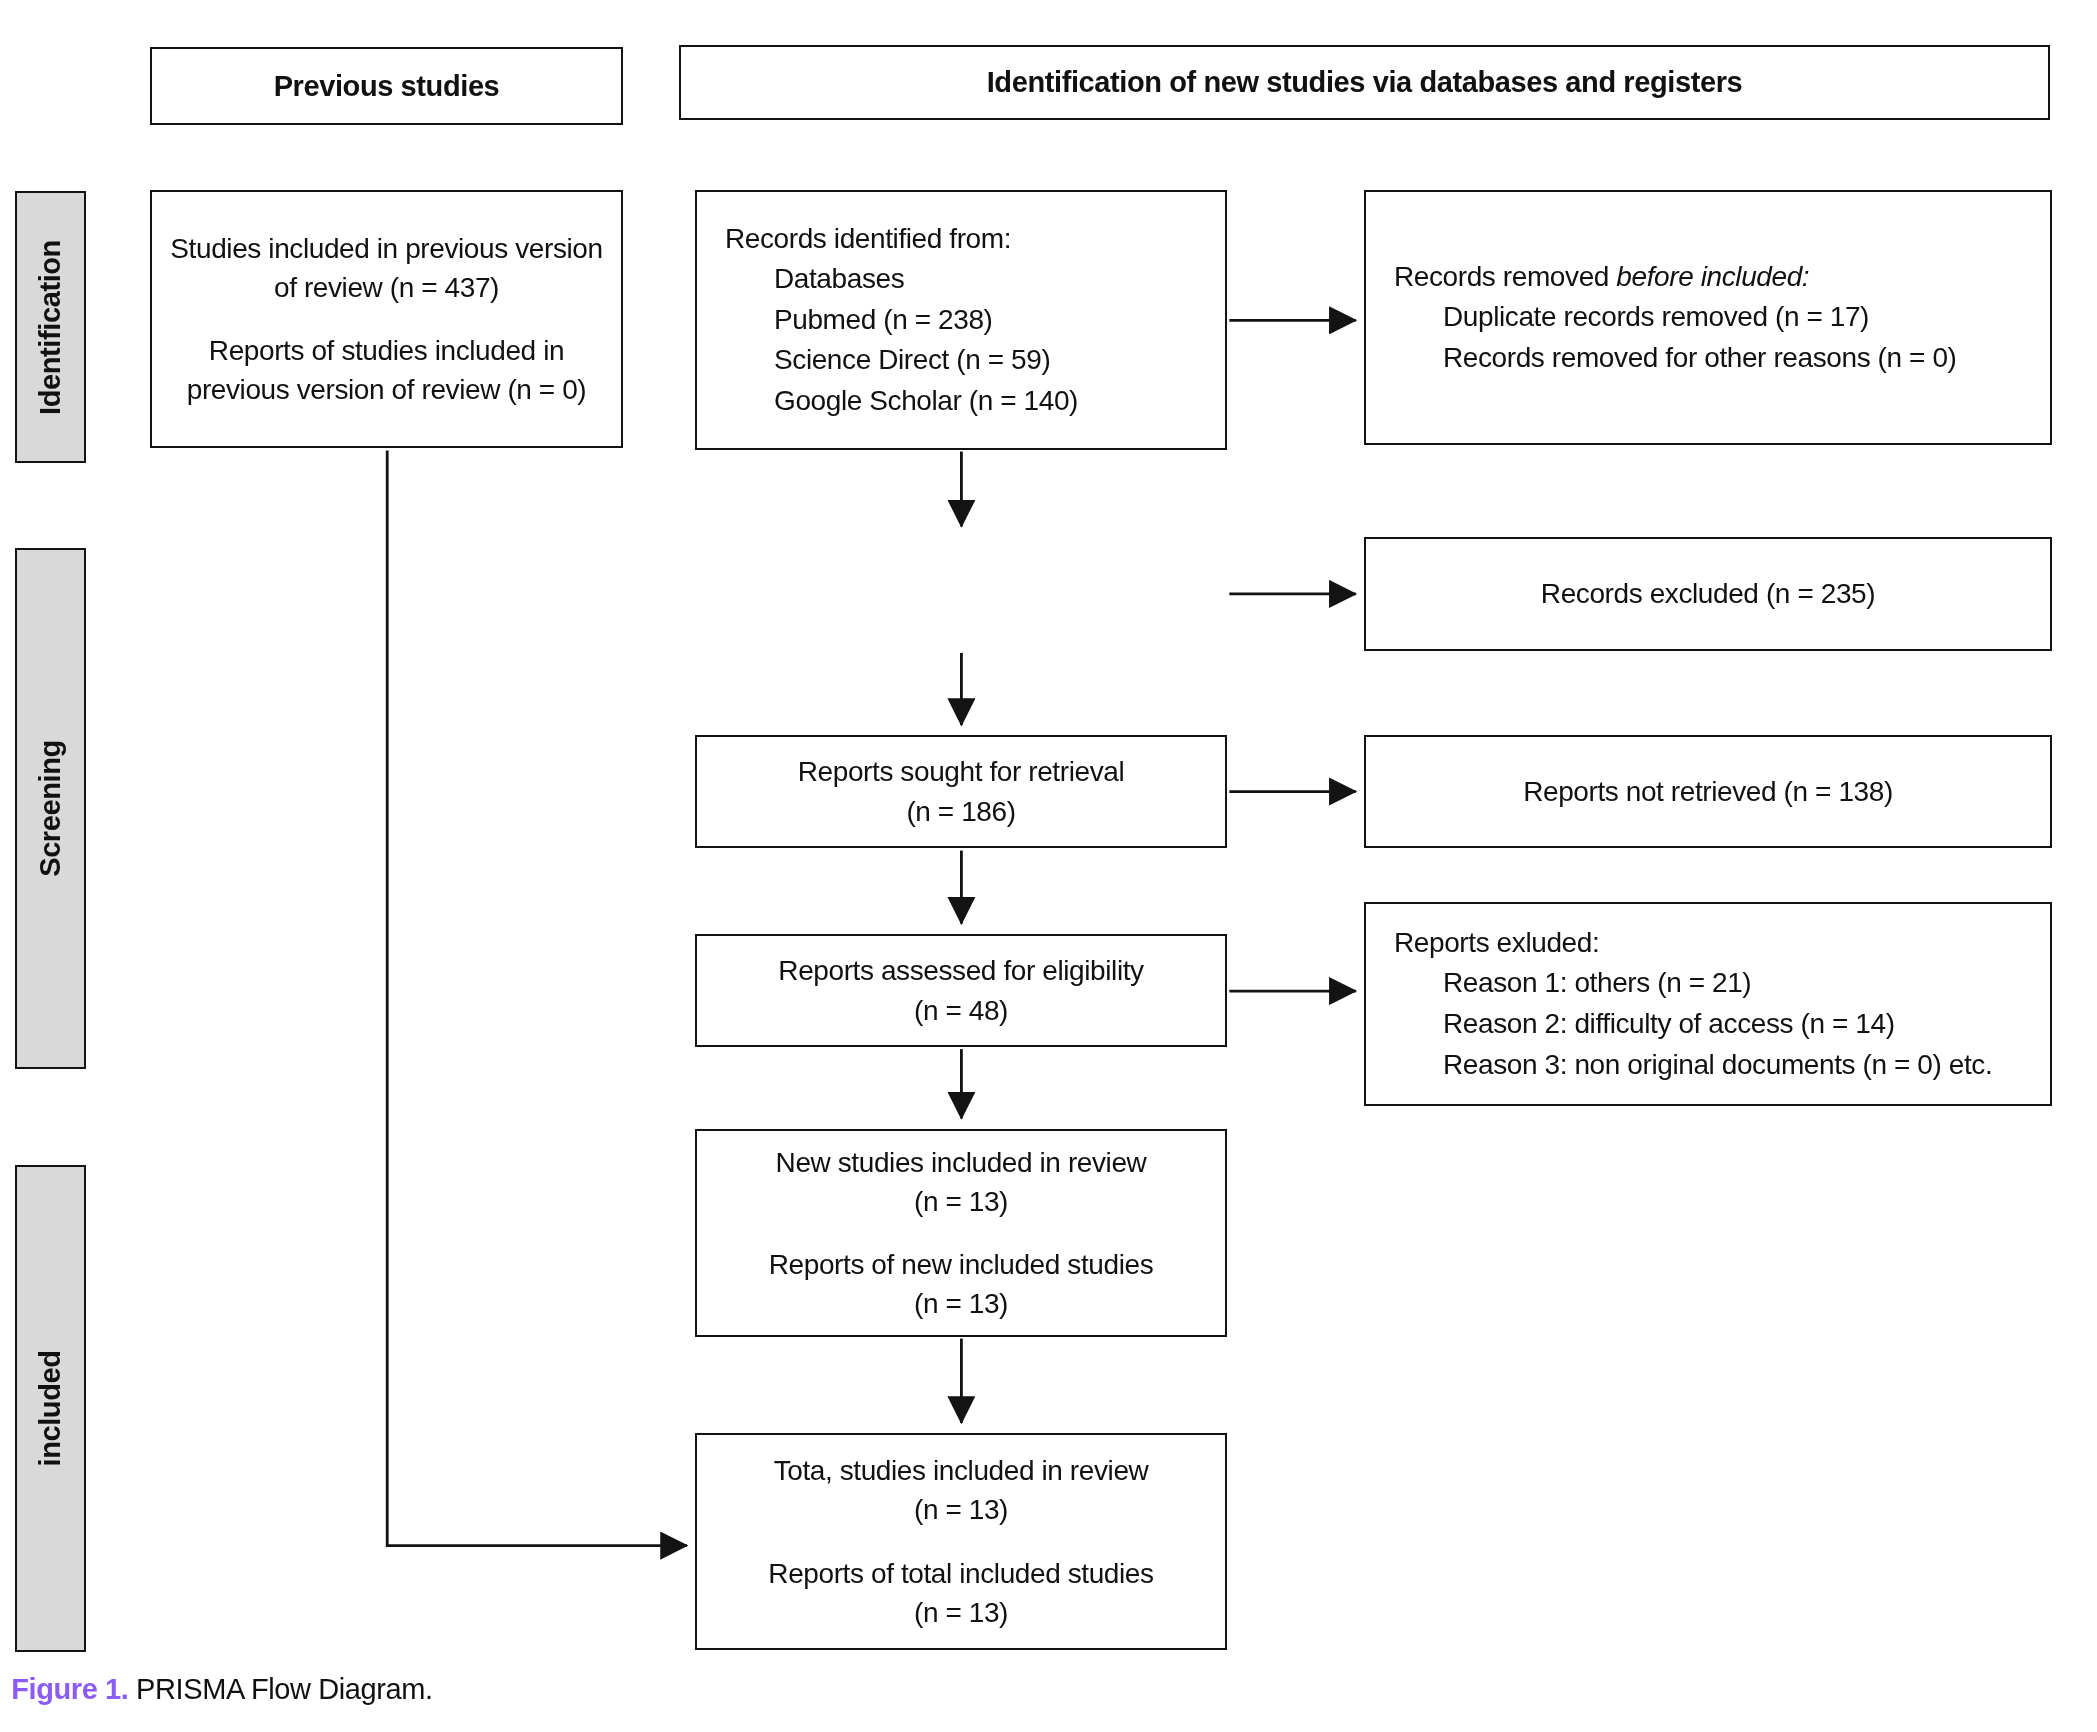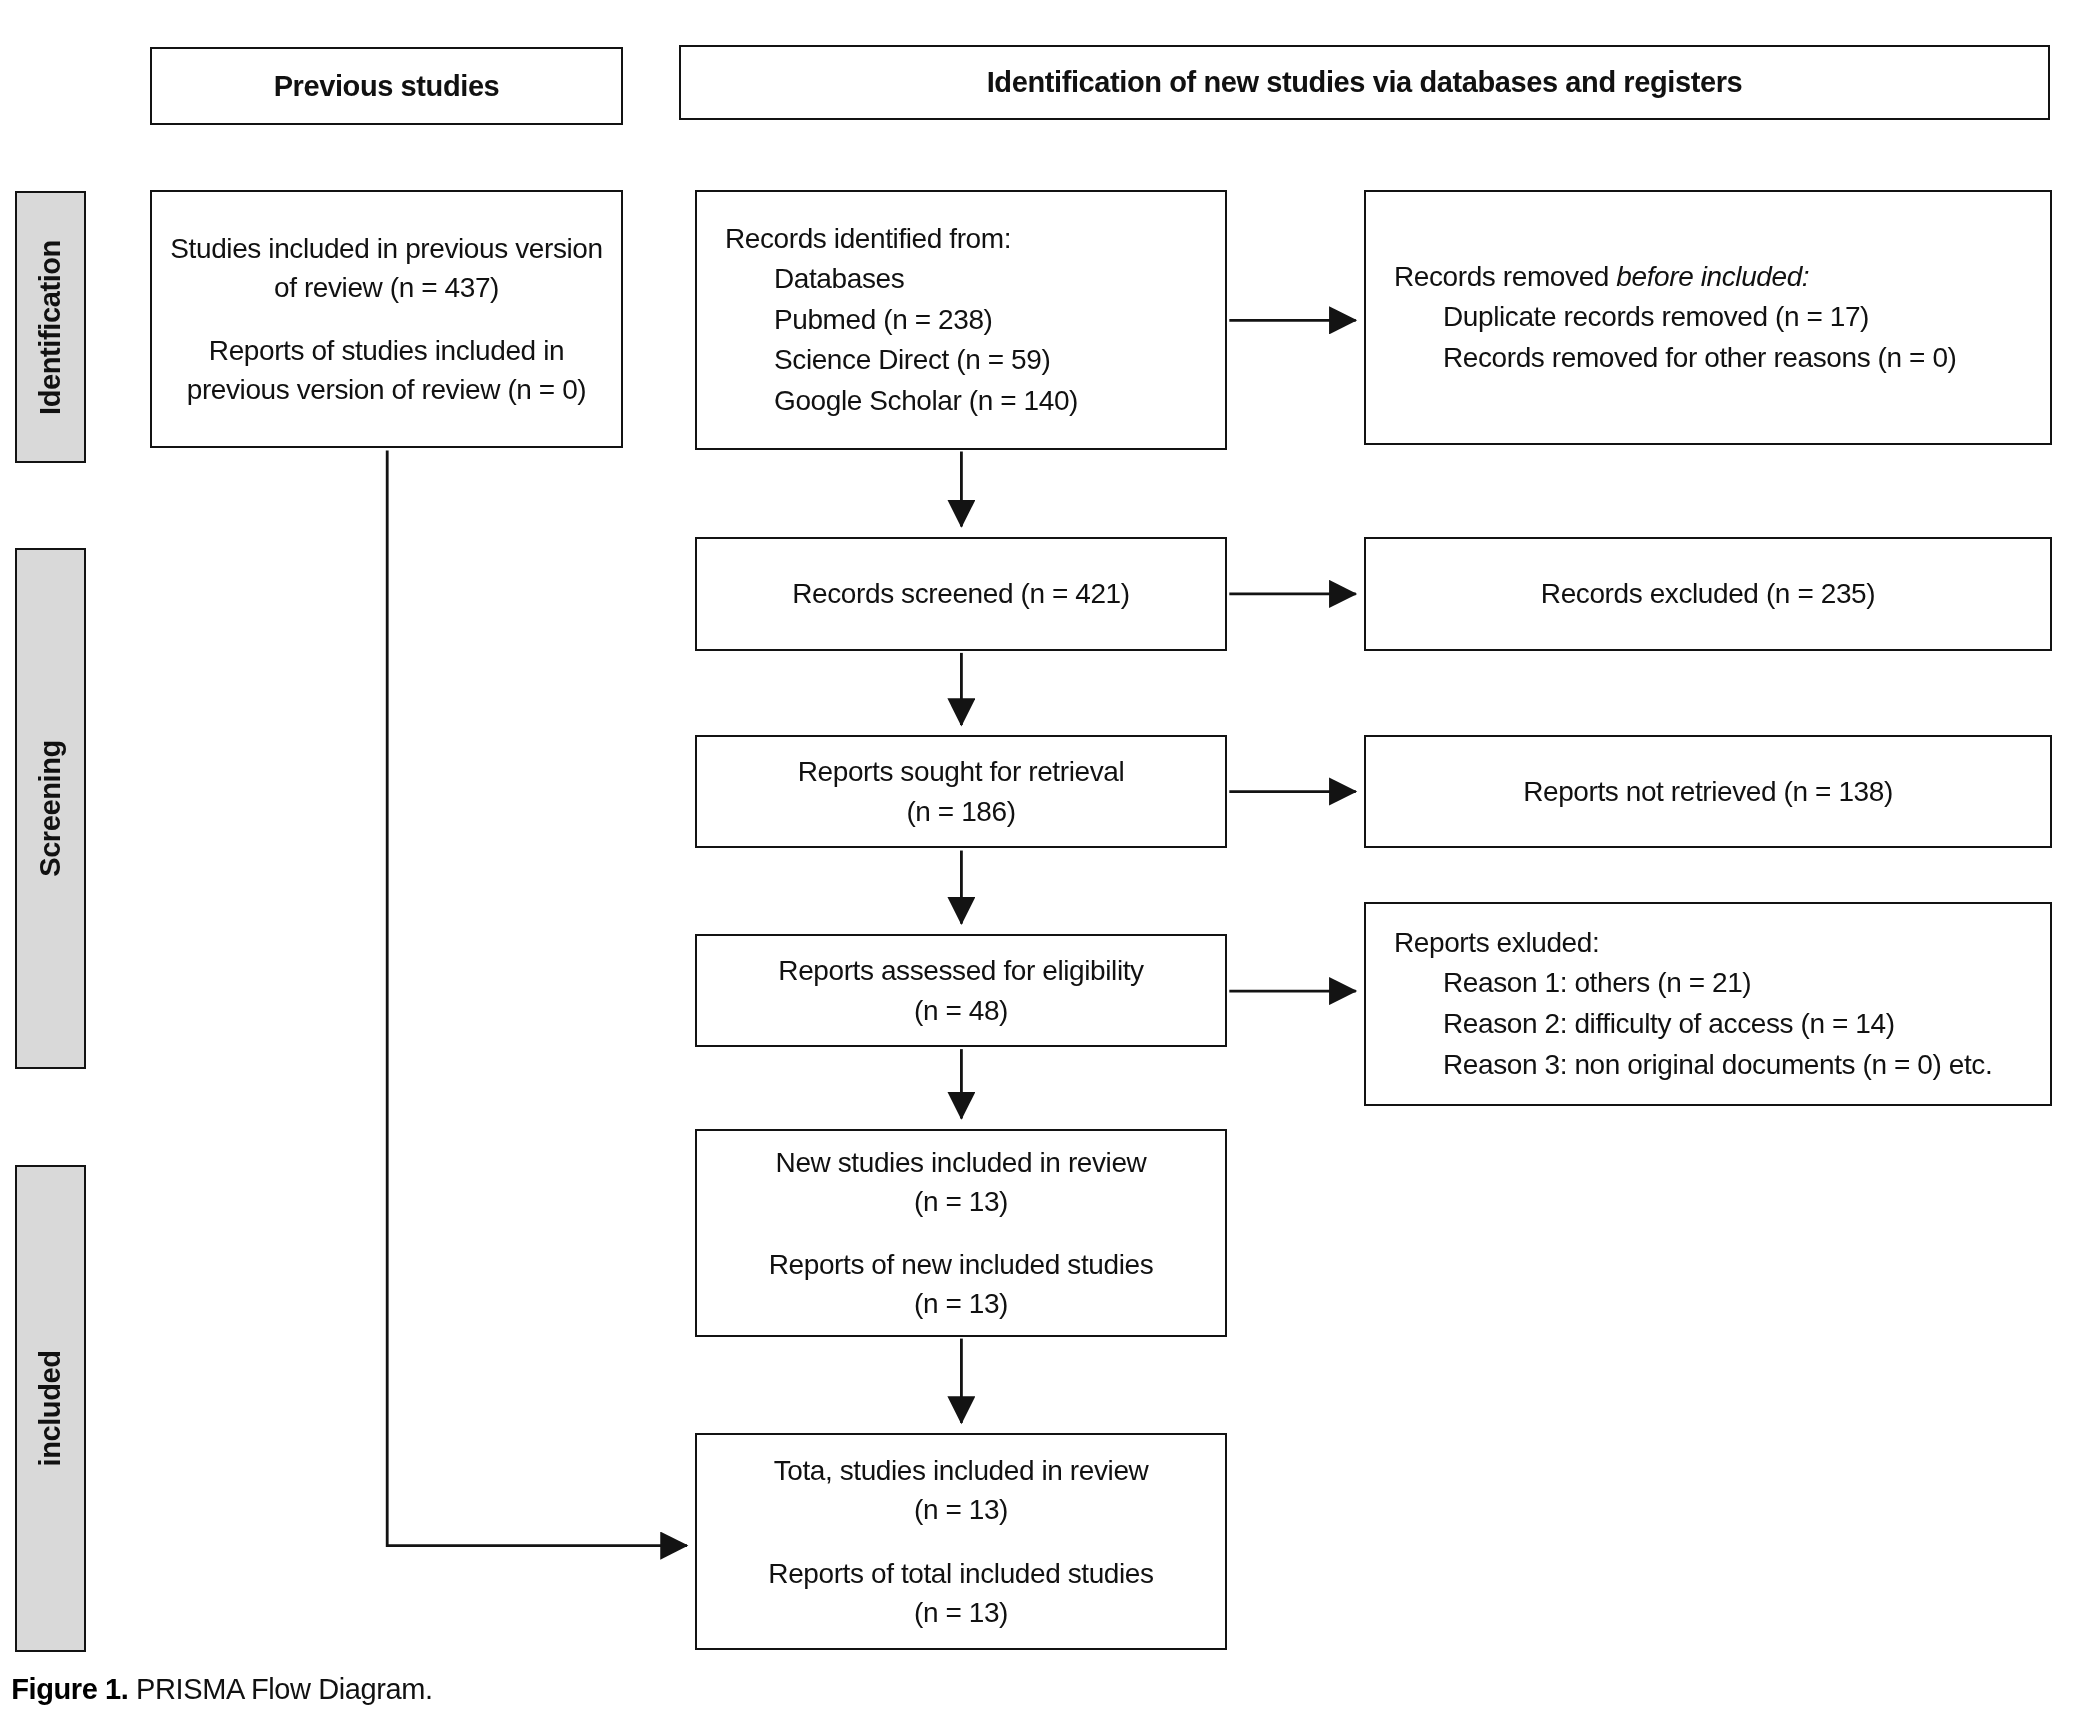--- a/index.html
+++ b/index.html
@@ -125,23 +125,20 @@
   </div>
 
   <div class="box list-box" style="left:695px; top:190px; width:532px; height:260px;">
     <div>Records identified from:</div>
     <div class="indent">Databases</div>
     <div class="indent">Pubmed (n = 238)</div>
     <div class="indent">Science Direct (n = 59)</div>
     <div class="indent">Google Scholar (n = 140)</div>
   </div>
 
-  <div class="box center-box" style="left:695px; top:537px; width:532px; height:114px;">
-    <div>Records screened (n = 421)</div>
-  </div>
 
   <div class="box center-box" style="left:695px; top:735px; width:532px; height:113px;">
     <div>Reports sought for retrieval</div>
     <div>(n = 186)</div>
   </div>
 
   <div class="box center-box" style="left:695px; top:934px; width:532px; height:113px;">
     <div>Reports assessed for eligibility</div>
     <div>(n = 48)</div>
   </div>
@@ -177,17 +174,17 @@
   </div>
 
   <div class="box list-box" style="left:1364px; top:902px; width:688px; height:204px;">
     <div>Reports exluded:</div>
     <div class="indent">Reason 1: others (n = 21)</div>
     <div class="indent">Reason 2: difficulty of access (n = 14)</div>
     <div class="indent">Reason 3: non original documents (n = 0) etc.</div>
   </div>
 
   <div class="caption">
-    <span class="cap-label" id="cap-label" style="color: #000000;">Figure 1.</span><span> PRISMA Flow Diagram.</span>
+    <span class="cap-label" id="cap-label" style="color: #8b5cf6;">Figure 1.</span><span> PRISMA Flow Diagram.</span>
   </div>
 
 </div>
 
 
 </body></html>

